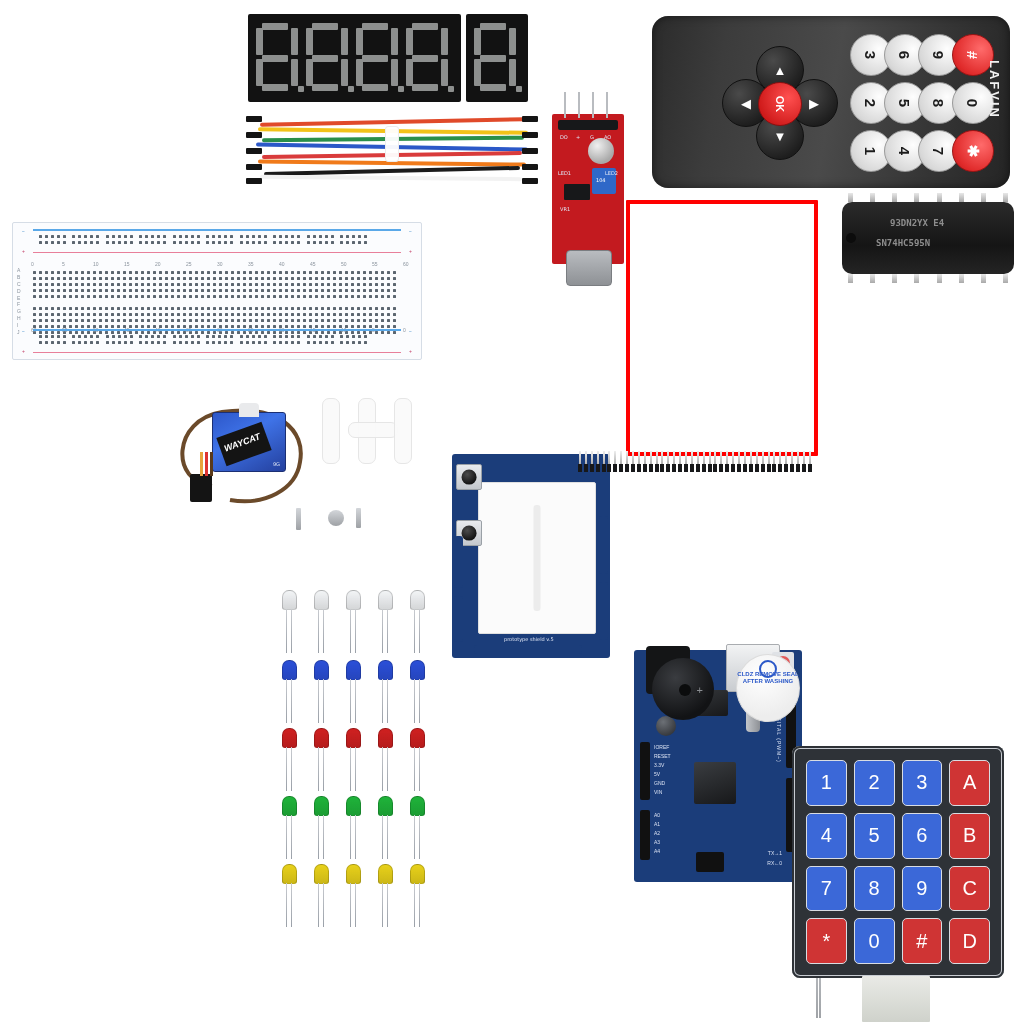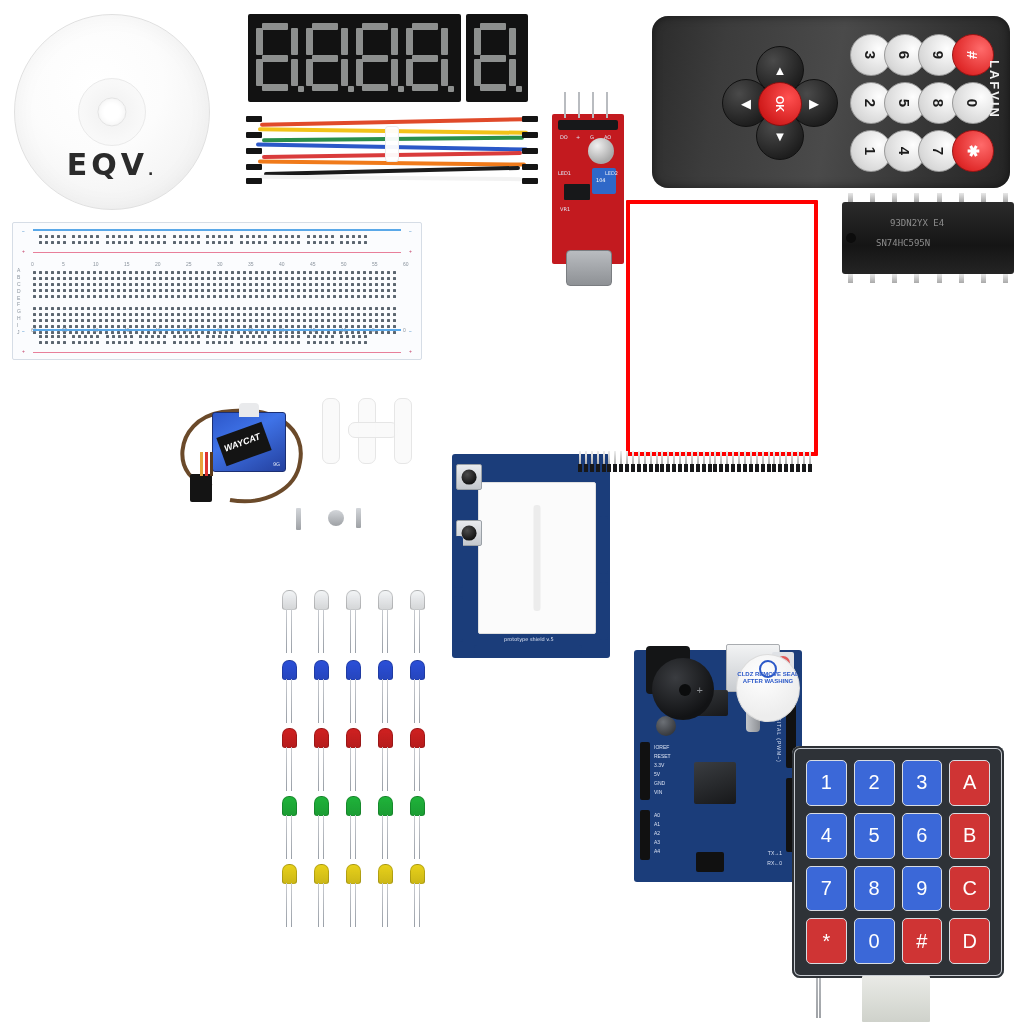--- a/index.html
+++ b/index.html
@@ -48,21 +48,21 @@
   .bb{background:#fbfcfe;border:1px solid #d6dde6;border-radius:2px;}
   .rail{position:absolute;height:26px;left:6px;right:6px;}
   .railline{position:absolute;height:1.5px;left:14px;right:14px;}
   .holes{position:absolute;display:flex;}
   .hrow{display:flex;}
   .hole{width:3px;height:3px;background:#5c6670;margin:1.5px;border-radius:.5px;}
   .bbnum{position:absolute;font-size:5px;color:#8b949e;}
   .bblet{position:absolute;font-size:5px;color:#8b949e;}
 
   
-  .dip{background:linear-gradient(180deg,#2b2b2b,#151515 60%,#242424);border-radius:3px;position:relative;}
+  .dip{background:linear-gradient(180deg,#2b2b2b,#151515 60%,#242424);border-radius:10px;position:relative;font-weight:bold;}
   .dip .notch{position:absolute;left:4px;top:50%;transform:translateY(-50%);width:10px;height:10px;border-radius:50%;background:#0c0c0c;}
   .dip .txt{position:absolute;color:#8d8d8d;font-size:9px;font-family:"DejaVu Sans Mono",monospace;white-space:nowrap;}
   .pins{position:absolute;display:flex;justify-content:space-between;}
   .pins i{display:block;width:5px;height:9px;background:linear-gradient(180deg,#e8e8e8,#a9a9a9);}
 
   
   .keypad{background:#2e3237;border-radius:8px;padding:14px;box-shadow:inset 0 0 0 2px #2e3237, inset 0 0 0 3px #c8ccd2;}
   .kgrid{display:grid;grid-template-columns:repeat(4,1fr);grid-template-rows:repeat(4,1fr);gap:7px;width:100%;height:100%;}
   .key{border-radius:5px;display:flex;align-items:center;justify-content:center;color:#fff;font-size:20px;
        border:1.5px solid #d8dce2;}
@@ -132,25 +132,20 @@
   .buzzer{position:absolute;border-radius:50%;}
   .buzzer.active{background:radial-gradient(circle at 38% 32%,#3a3c40,#121315 70%);}
   .buzzer.passive{background:radial-gradient(circle at 40% 30%,#ffffff,#ededed 70%);border:1px solid #dcdcdc;}
   .buzzer .t{position:absolute;left:0;right:0;top:16px;text-align:center;color:#2b58c8;font-size:6px;font-weight:bold;line-height:7px;}
 </style>
 </head>
 <body>
 
 <div id="stage">
 
-  <div class="it cd" style="left:14px;top:14px;width:196px;height:196px;">
-    <div class="ring1"></div>
-    <div class="hub"></div>
-    <div class="brand"><span>EQV</span><span class="dot">.</span></div>
-  </div>
 
   <div class="it seg-panel" style="left:248px;top:14px;width:213px;height:88px;padding:0 4px;">
     <div class="digit">
         <span class="sg-a"></span>
         <span class="sg-b"></span>
         <span class="sg-c"></span>
         <span class="sg-d"></span>
         <span class="sg-e"></span>
         <span class="sg-f"></span>
         <span class="sg-g"></span>

